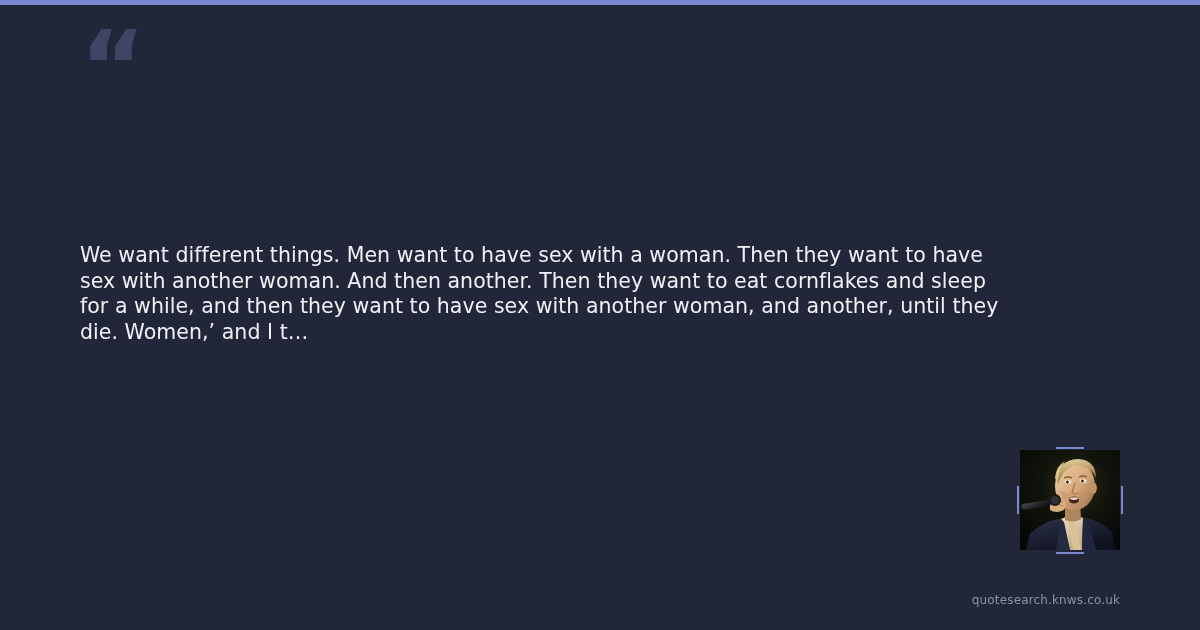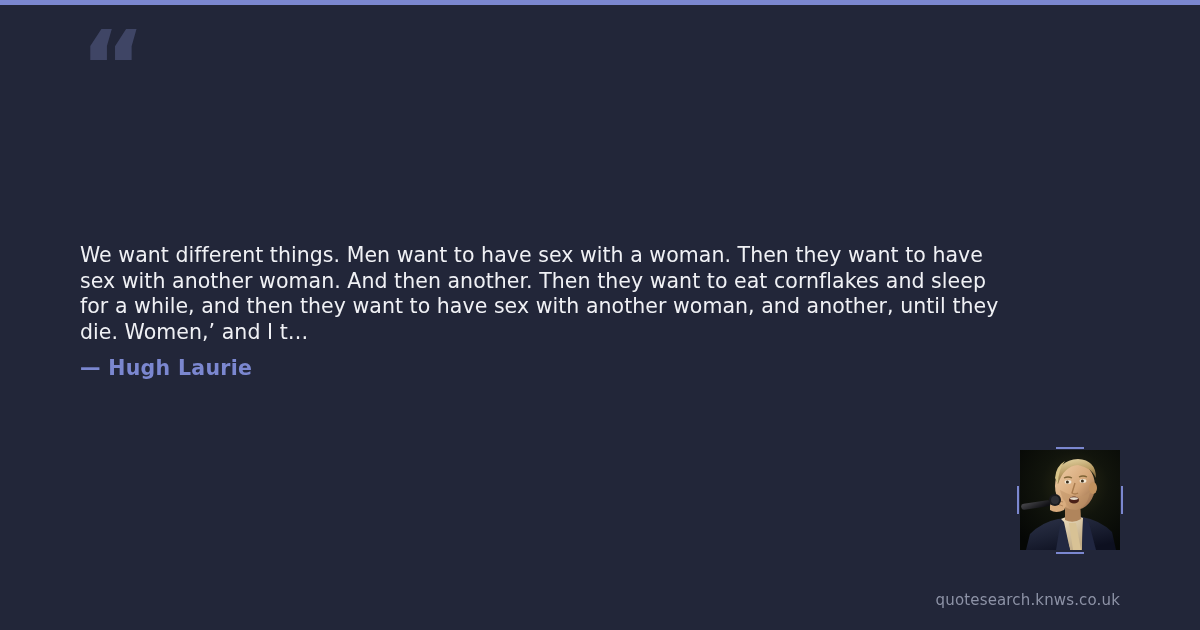--- a/index.html
+++ b/index.html
@@ -95,38 +95,37 @@
   .sel-top    { left: 36px;  top: -3px;   width: 28px; height: 2px; }
   .sel-bottom { left: 36px;  bottom: -4px;width: 28px; height: 2px; }
   .sel-left   { left: -3px;  top: 36px;   width: 2px;  height: 28px; }
   .sel-right  { right: -3px; top: 36px;   width: 2px;  height: 28px; }
 
   
   #site-url {
     position: absolute;
     right: 80px;
     top: 590px;
-    font-size: 15px;
+    font-size: 12px;
     line-height: 20px;
     color: #8d92a6;
     letter-spacing: 0.15px;
   }
 </style>
 </head>
 <body>
 
 <div id="quote-card">
 
   <div id="top-bar"></div>
 
   <div id="quote-mark">“</div>
 
   <div id="quote-text">We want different things. Men want to have sex with a woman. Then they want to have sex with another woman. And then another. Then they want to eat cornflakes and sleep for a while, and then they want to have sex with another woman, and another, until they die. Women,’ and I t…</div>
 
-  <div id="quote-author">— Hugh Laurie</div>
 
   <div id="author-thumb-wrap">
     <div id="author-thumb">
       <svg viewBox="0 0 100 100" preserveAspectRatio="xMidYMid slice">
         <defs>
           <radialGradient id="bgGlow" cx="55%" cy="35%" r="75%">
             <stop offset="0%" stop-color="#2a2a16"></stop>
             <stop offset="45%" stop-color="#11140c"></stop>
             <stop offset="100%" stop-color="#050705"></stop>
           </radialGradient>

